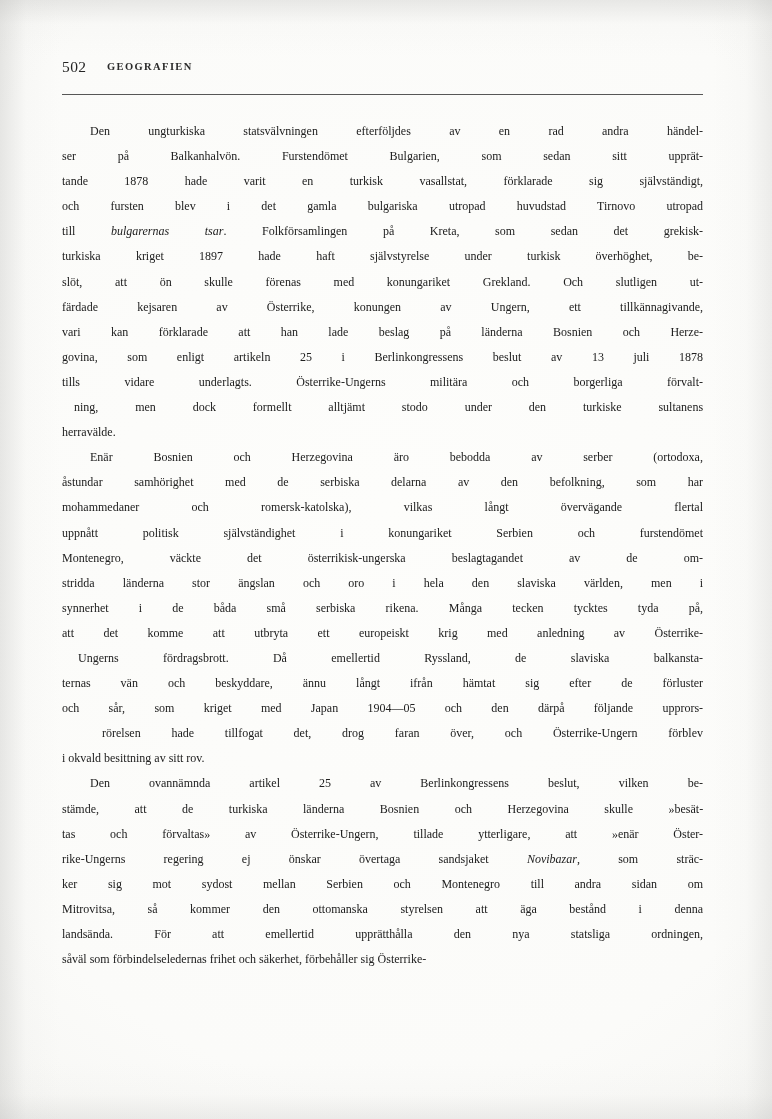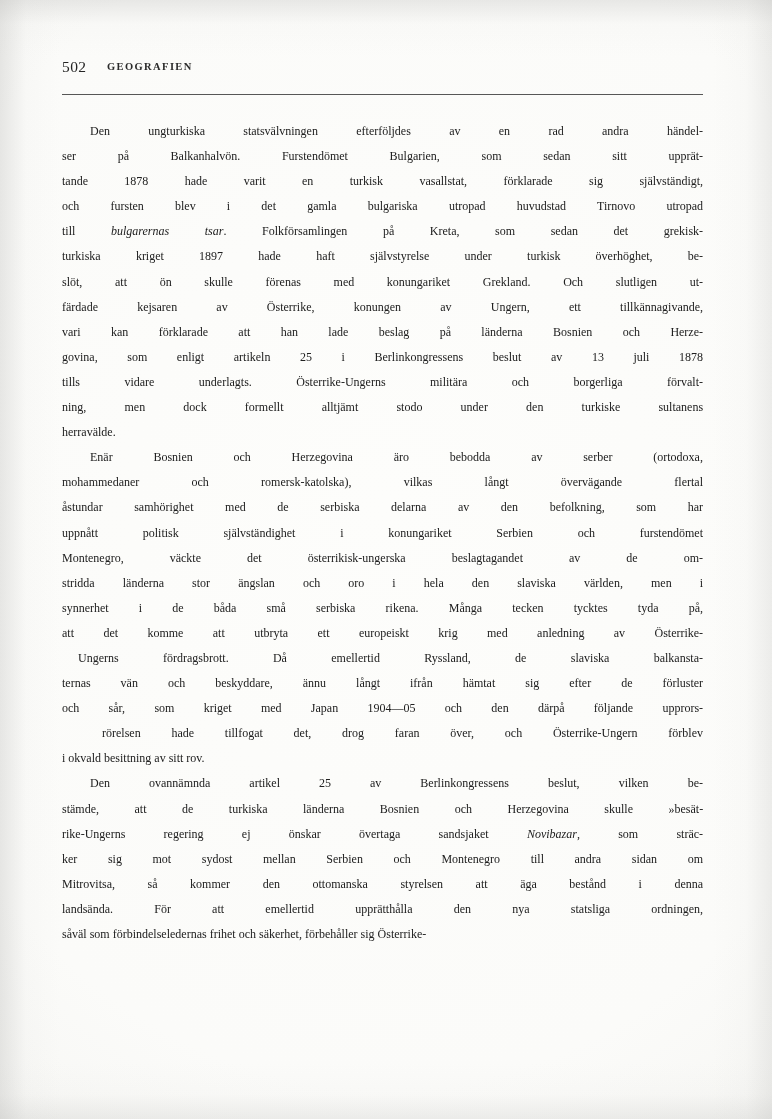--- a/index.html
+++ b/index.html
@@ -143,43 +143,44 @@
         <span class="ln" style="word-spacing: 0px;"><span class="w">ser</span> <span class="w">på</span> <span class="w">Balkanhalvön.</span>  <span class="w">Furstendömet</span> <span class="w">Bulgarien,</span> <span class="w">som</span> <span class="w">sedan</span> <span class="w">sitt</span> <span class="w">upprät-</span></span>
         <span class="ln" style="word-spacing: 0px;"><span class="w">tande</span> <span class="w">1878</span> <span class="w">hade</span> <span class="w">varit</span> <span class="w">en</span> <span class="w">turkisk</span> <span class="w">vasallstat,</span> <span class="w">förklarade</span> <span class="w">sig</span> <span class="w">självständigt,</span></span>
         <span class="ln" style="word-spacing: 0px;"><span class="w">och</span> <span class="w">fursten</span> <span class="w">blev</span> <span class="w">i</span> <span class="w">det</span> <span class="w">gamla</span> <span class="w">bulgariska</span> <span class="w">utropad</span> <span class="w">huvudstad</span> <span class="w">Tirnovo</span> <span class="w">utropad</span></span>
         <span class="ln" style="word-spacing: 0px;"><span class="w">till</span> <span class="w"><em>bulgarernas</em></span><em> <span class="w">tsar</span></em>.  <span class="w">Folkförsamlingen</span> <span class="w">på</span> <span class="w">Kreta,</span> <span class="w">som</span> <span class="w">sedan</span> <span class="w">det</span> <span class="w">grekisk-</span></span>
         <span class="ln" style="word-spacing: 0px;"><span class="w">turkiska</span> <span class="w">kriget</span> <span class="w">1897</span> <span class="w">hade</span> <span class="w">haft</span> <span class="w">självstyrelse</span> <span class="w">under</span> <span class="w">turkisk</span> <span class="w">överhöghet,</span> <span class="w">be-</span></span>
         <span class="ln" style="word-spacing: 0px;"><span class="w">slöt,</span> <span class="w">att</span> <span class="w">ön</span> <span class="w">skulle</span> <span class="w">förenas</span> <span class="w">med</span> <span class="w">konungariket</span> <span class="w">Grekland.</span>  <span class="w">Och</span> <span class="w">slutligen</span> <span class="w">ut-</span></span>
         <span class="ln" style="word-spacing: 0px;"><span class="w">färdade</span> <span class="w">kejsaren</span> <span class="w">av</span> <span class="w">Österrike,</span> <span class="w">konungen</span> <span class="w">av</span> <span class="w">Ungern,</span> <span class="w">ett</span> <span class="w">tillkännagivande,</span></span>
         <span class="ln" style="word-spacing: 0px;"><span class="w">vari</span> <span class="w">kan</span> <span class="w">förklarade</span> <span class="w">att</span> <span class="w">han</span> <span class="w">lade</span> <span class="w">beslag</span> <span class="w">på</span> <span class="w">länderna</span> <span class="w">Bosnien</span> <span class="w">och</span> <span class="w">Herze-</span></span>
         <span class="ln" style="word-spacing: 0px;"><span class="w">govina,</span> <span class="w">som</span> <span class="w">enligt</span> <span class="w">artikeln</span> <span class="w">25</span> <span class="w">i</span> <span class="w">Berlinkongressens</span> <span class="w">beslut</span> <span class="w">av</span> <span class="w">13</span> <span class="w">juli</span> <span class="w">1878</span></span>
         <span class="ln" style="word-spacing: 0px;"><span class="w">tills</span> <span class="w">vidare</span> <span class="w">underlagts.</span> <span class="w">Österrike-Ungerns</span> <span class="w">militära</span> <span class="w">och</span> <span class="w">borgerliga</span> <span class="w">förvalt-</span></span>
-        <span class="ln" style="word-spacing: 0px;"><span class="w">ning,</span> <span class="w">men</span> <span class="w">dock</span> <span class="w">formellt</span> <span class="w">alltjämt</span> <span class="w">stodo</span> <span class="w">under</span> <span class="w">den</span> <span class="w">turkiske</span> <span class="w">sultanens</span></span>
+        <span class="ln" style="word-spacing: 0px; margin-left: 12px;"><span class="w">ning,</span> <span class="w">men</span> <span class="w">dock</span> <span class="w">formellt</span> <span class="w">alltjämt</span> <span class="w">stodo</span> <span class="w">under</span> <span class="w">den</span> <span class="w">turkiske</span> <span class="w">sultanens</span></span>
         <span class="ln flush"><span class="w">herravälde.</span></span>
       </p>
 
       <p>
         <span class="ln indent" style="word-spacing: -1.2px;"><span class="w">Enär</span> <span class="w">Bosnien</span> <span class="w">och</span> <span class="w">Herzegovina</span> <span class="w">äro</span> <span class="w">bebodda</span> <span class="w">av</span> <span class="w">serber</span> <span class="w">(ortodoxa,</span></span>
+        <span class="ln" style="word-spacing: 0px;"><span class="w">åstundar</span> <span class="w">samhörighet</span> <span class="w">med</span> <span class="w">de</span> <span class="w">serbiska</span> <span class="w">delarna</span> <span class="w">av</span> <span class="w">den</span> <span class="w">befolkning,</span> <span class="w">som</span> <span class="w">har</span></span>
         <span class="ln" style="word-spacing: 0px;"><span class="w">mohammedaner</span> <span class="w">och</span> <span class="w">romersk-katolska),</span> <span class="w">vilkas</span> <span class="w">långt</span> <span class="w">övervägande</span> <span class="w">flertal</span></span>
-        <span class="ln" style="word-spacing: 0px;"><span class="w">åstundar</span> <span class="w">samhörighet</span> <span class="w">med</span> <span class="w">de</span> <span class="w">serbiska</span> <span class="w">delarna</span> <span class="w">av</span> <span class="w">den</span> <span class="w">befolkning,</span> <span class="w">som</span> <span class="w">har</span></span>
         <span class="ln" style="word-spacing: 0px;"><span class="w">uppnått</span> <span class="w">politisk</span> <span class="w">självständighet</span> <span class="w">i</span> <span class="w">konungariket</span> <span class="w">Serbien</span> <span class="w">och</span> <span class="w">furstendömet</span></span>
         <span class="ln" style="word-spacing: 0px;"><span class="w">Montenegro,</span> <span class="w">väckte</span> <span class="w">det</span> <span class="w">österrikisk-ungerska</span> <span class="w">beslagtagandet</span> <span class="w">av</span> <span class="w">de</span> <span class="w">om-</span></span>
         <span class="ln" style="word-spacing: 0px;"><span class="w">stridda</span> <span class="w">länderna</span> <span class="w">stor</span> <span class="w">ängslan</span> <span class="w">och</span> <span class="w">oro</span> <span class="w">i</span> <span class="w">hela</span> <span class="w">den</span> <span class="w">slaviska</span> <span class="w">världen,</span> <span class="w">men</span> <span class="w">i</span></span>
         <span class="ln" style="word-spacing: 0px;"><span class="w">synnerhet</span> <span class="w">i</span> <span class="w">de</span> <span class="w">båda</span> <span class="w">små</span> <span class="w">serbiska</span> <span class="w">rikena.</span>  <span class="w">Många</span> <span class="w">tecken</span> <span class="w">tycktes</span> <span class="w">tyda</span> <span class="w">på,</span></span>
         <span class="ln" style="word-spacing: 0px;"><span class="w">att</span> <span class="w">det</span> <span class="w">komme</span> <span class="w">att</span> <span class="w">utbryta</span> <span class="w">ett</span> <span class="w">europeiskt</span> <span class="w">krig</span> <span class="w">med</span> <span class="w">anledning</span> <span class="w">av</span> <span class="w">Österrike-</span></span>
         <span class="ln" style="word-spacing: 0px; margin-left: 16px;"><span class="w">Ungerns</span> <span class="w">fördragsbrott.</span>  <span class="w">Då</span> <span class="w">emellertid</span> <span class="w">Ryssland,</span> <span class="w">de</span> <span class="w">slaviska</span> <span class="w">balkansta-</span></span>
         <span class="ln" style="word-spacing: 0px;"><span class="w">ternas</span> <span class="w">vän</span> <span class="w">och</span> <span class="w">beskyddare,</span> <span class="w">ännu</span> <span class="w">långt</span> <span class="w">ifrån</span> <span class="w">hämtat</span> <span class="w">sig</span> <span class="w">efter</span> <span class="w">de</span> <span class="w">förluster</span></span>
         <span class="ln" style="word-spacing: 0px;"><span class="w">och</span> <span class="w">sår,</span> <span class="w">som</span> <span class="w">kriget</span> <span class="w">med</span> <span class="w">Japan</span> <span class="w">1904—05</span> <span class="w">och</span> <span class="w">den</span> <span class="w">därpå</span> <span class="w">följande</span> <span class="w">upprors-</span></span>
         <span class="ln" style="word-spacing: 0px; margin-left: 40px;"><span class="w">rörelsen</span> <span class="w">hade</span> <span class="w">tillfogat</span> <span class="w">det,</span> <span class="w">drog</span> <span class="w">faran</span> <span class="w">över,</span> <span class="w">och</span> <span class="w">Österrike-Ungern</span> <span class="w">förblev</span></span>
         <span class="ln flush"><span class="w">i</span> <span class="w">okvald</span> <span class="w">besittning</span> <span class="w">av</span> <span class="w">sitt</span> <span class="w">rov.</span></span>
       </p>
 
       <p>
         <span class="ln indent" style="word-spacing: -1.2px;"><span class="w">Den</span> <span class="w">ovannämnda</span> <span class="w">artikel</span> <span class="w">25</span> <span class="w">av</span> <span class="w">Berlinkongressens</span> <span class="w">beslut,</span> <span class="w">vilken</span> <span class="w">be-</span></span>
         <span class="ln" style="word-spacing: 0px;"><span class="w">stämde,</span> <span class="w">att</span> <span class="w">de</span> <span class="w">turkiska</span> <span class="w">länderna</span> <span class="w">Bosnien</span> <span class="w">och</span> <span class="w">Herzegovina</span> <span class="w">skulle</span> <span class="w">»besät-</span></span>
+        <span class="ln" style="word-spacing: 0px;"><span class="w">tas</span> <span class="w">och</span> <span class="w">förvaltas»</span> <span class="w">av</span> <span class="w">Österrike-Ungern,</span> <span class="w">tillade</span> <span class="w">ytterligare,</span> <span class="w">att</span> <span class="w">»enär</span> <span class="w">Öster-</span></span>
         <span class="ln" style="word-spacing: 0px;"><span class="w">rike-Ungerns</span> <span class="w">regering</span> <span class="w">ej</span> <span class="w">önskar</span> <span class="w">övertaga</span> <span class="w">sandsjaket</span> <span class="w"><em>Novibazar</em>,</span> <span class="w">som</span> <span class="w">sträc-</span></span>
         <span class="ln" style="word-spacing: 0px;"><span class="w">ker</span> <span class="w">sig</span> <span class="w">mot</span> <span class="w">sydost</span> <span class="w">mellan</span> <span class="w">Serbien</span> <span class="w">och</span> <span class="w">Montenegro</span> <span class="w">till</span> <span class="w">andra</span> <span class="w">sidan</span> <span class="w">om</span></span>
         <span class="ln" style="word-spacing: 0px;"><span class="w">Mitrovitsa,</span> <span class="w">så</span> <span class="w">kommer</span> <span class="w">den</span> <span class="w">ottomanska</span> <span class="w">styrelsen</span> <span class="w">att</span> <span class="w">äga</span> <span class="w">bestånd</span> <span class="w">i</span> <span class="w">denna</span></span>
         <span class="ln" style="word-spacing: 0px;"><span class="w">landsända.</span>  <span class="w">För</span> <span class="w">att</span> <span class="w">emellertid</span> <span class="w">upprätthålla</span> <span class="w">den</span> <span class="w">nya</span> <span class="w">statsliga</span> <span class="w">ordningen,</span></span>
         <span class="ln flush"><span class="w">såväl</span> <span class="w">som</span> <span class="w">förbindelseledernas</span> <span class="w">frihet</span> <span class="w">och</span> <span class="w">säkerhet,</span> <span class="w">förbehåller</span> <span class="w">sig</span> <span class="w">Österrike-</span></span>
       </p>
 
     </div>
   </div>
 

